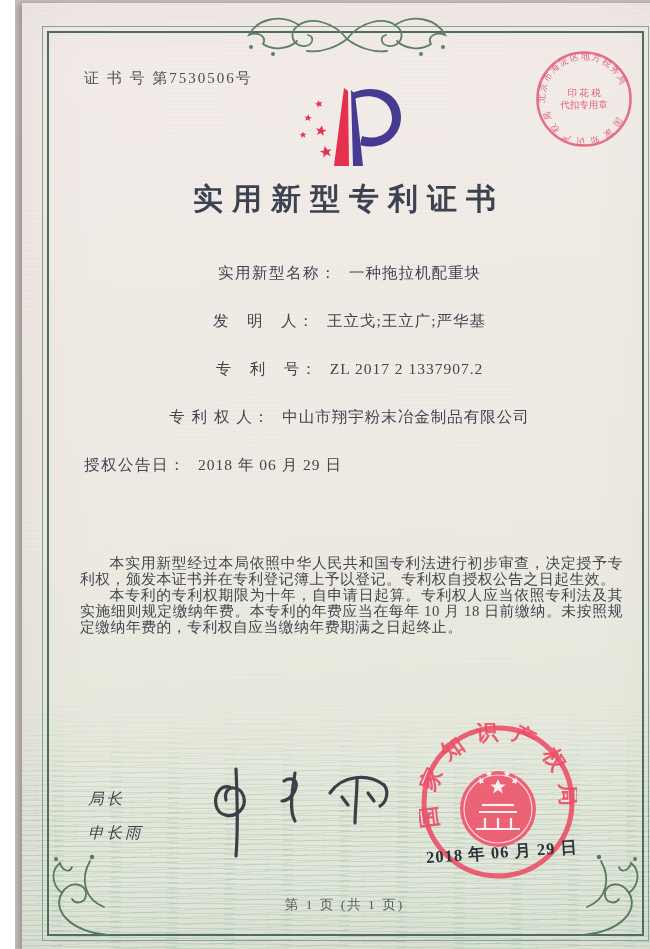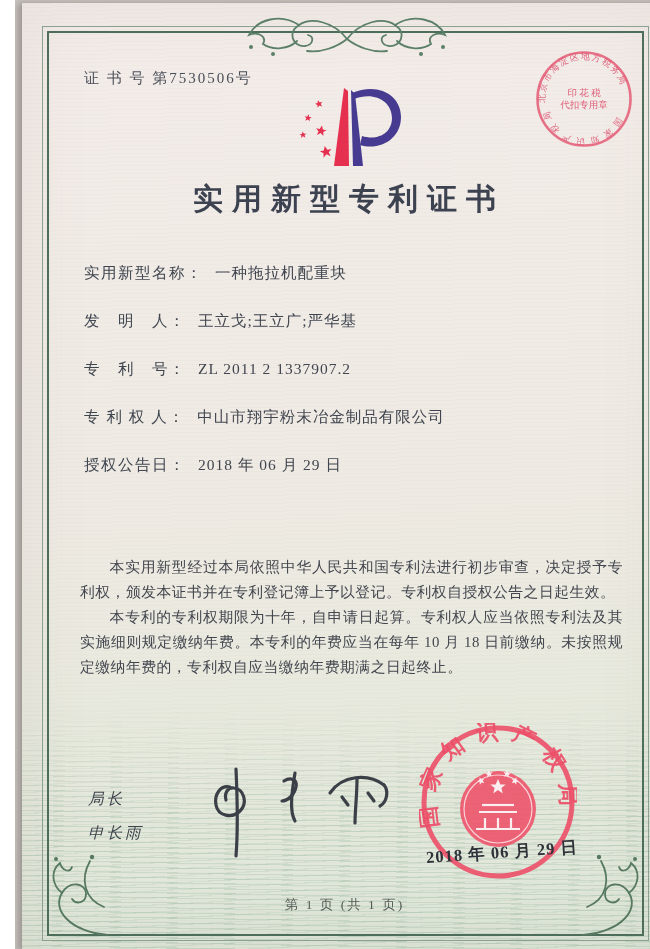--- a/index.html
+++ b/index.html
@@ -22,26 +22,26 @@
     border:2.5px solid #4e6e5c;}
   .ornament-top{position:absolute;left:215px;top:6px;}
   .ornament-bl{position:absolute;left:12px;bottom:12px;}
   .ornament-br{position:absolute;right:10px;bottom:12px;transform:scaleX(-1);}
   .cert-no{position:absolute;left:62px;top:66px;font-size:15px;letter-spacing:2px;color:#4a4f59;}
   .logo{position:absolute;left:276px;top:84px;}
   .title{position:absolute;left:0;right:0;top:176px;text-align:center;font-size:30px;
     font-weight:600;letter-spacing:9px;padding-left:9px;color:#3c4250;}
   .fields{position:absolute;left:62px;right:52px;top:260px;display:flex;flex-direction:column;gap:27px;
     font-size:15.5px;color:#40454f;}
-  .field-row{white-space:nowrap;}
+  .field-row{white-space:nowrap;text-align:center;}
   .flabel{letter-spacing:1.5px;margin-right:12px;color:#3f4650;}
   .fvalue{letter-spacing:1px;}
   .field-row.split{display:flex;}
   .split .right{margin-left:auto;margin-right:4px;}
-  .bodytext{position:absolute;left:58px;right:44px;top:552px;font-size:14.8px;line-height:25px;
+  .bodytext{position:absolute;left:58px;right:44px;top:552px;font-size:14.8px;line-height:16px;
     text-align:justify;color:#42464e;letter-spacing:.5px;}
   .bodytext p{margin:0;text-indent:2em;}
   .officials{position:absolute;left:66px;top:786px;font-size:15.5px;letter-spacing:3px;color:#3d424b;}
   .officials div{margin-bottom:13px;font-style:italic;}
   .signature{position:absolute;left:170px;top:758px;}
   .seal-top{position:absolute;left:512px;top:46px;}
   .seal-bottom{position:absolute;left:397px;top:720px;}
   .seal-date{position:absolute;left:404px;top:838px;width:170px;font-size:16.5px;font-weight:bold;
     color:#2e3138;letter-spacing:1px;transform:rotate(-4deg);white-space:nowrap;}
   .footer{position:absolute;left:0;right:0;top:893px;text-align:center;font-size:13.5px;
@@ -114,21 +114,21 @@
     <div class="title">实用新型专利证书</div>
 
     <div class="fields">
       <div class="field-row">
         <span class="flabel">实用新型名称：</span><span class="fvalue">一种拖拉机配重块</span>
       </div>
       <div class="field-row">
         <span class="flabel">发　明　人：</span><span class="fvalue">王立戈;王立广;严华基</span>
       </div>
       <div class="field-row">
-        <span class="flabel">专　利　号：</span><span class="fvalue">ZL 2011 2 1337907.2</span>
+        <span class="flabel">专　利　号：</span><span class="fvalue">ZL 2017 2 1337907.2</span>
       </div>
       <div class="field-row">
         <span class="flabel">专 利 权 人：</span><span class="fvalue">中山市翔宇粉末冶金制品有限公司</span>
       </div>
       <div class="field-row split">
         <span class="left">
           <span class="flabel">授权公告日：</span><span class="fvalue">2018 年 06 月 29 日</span>
         </span>
       </div>
     </div>

